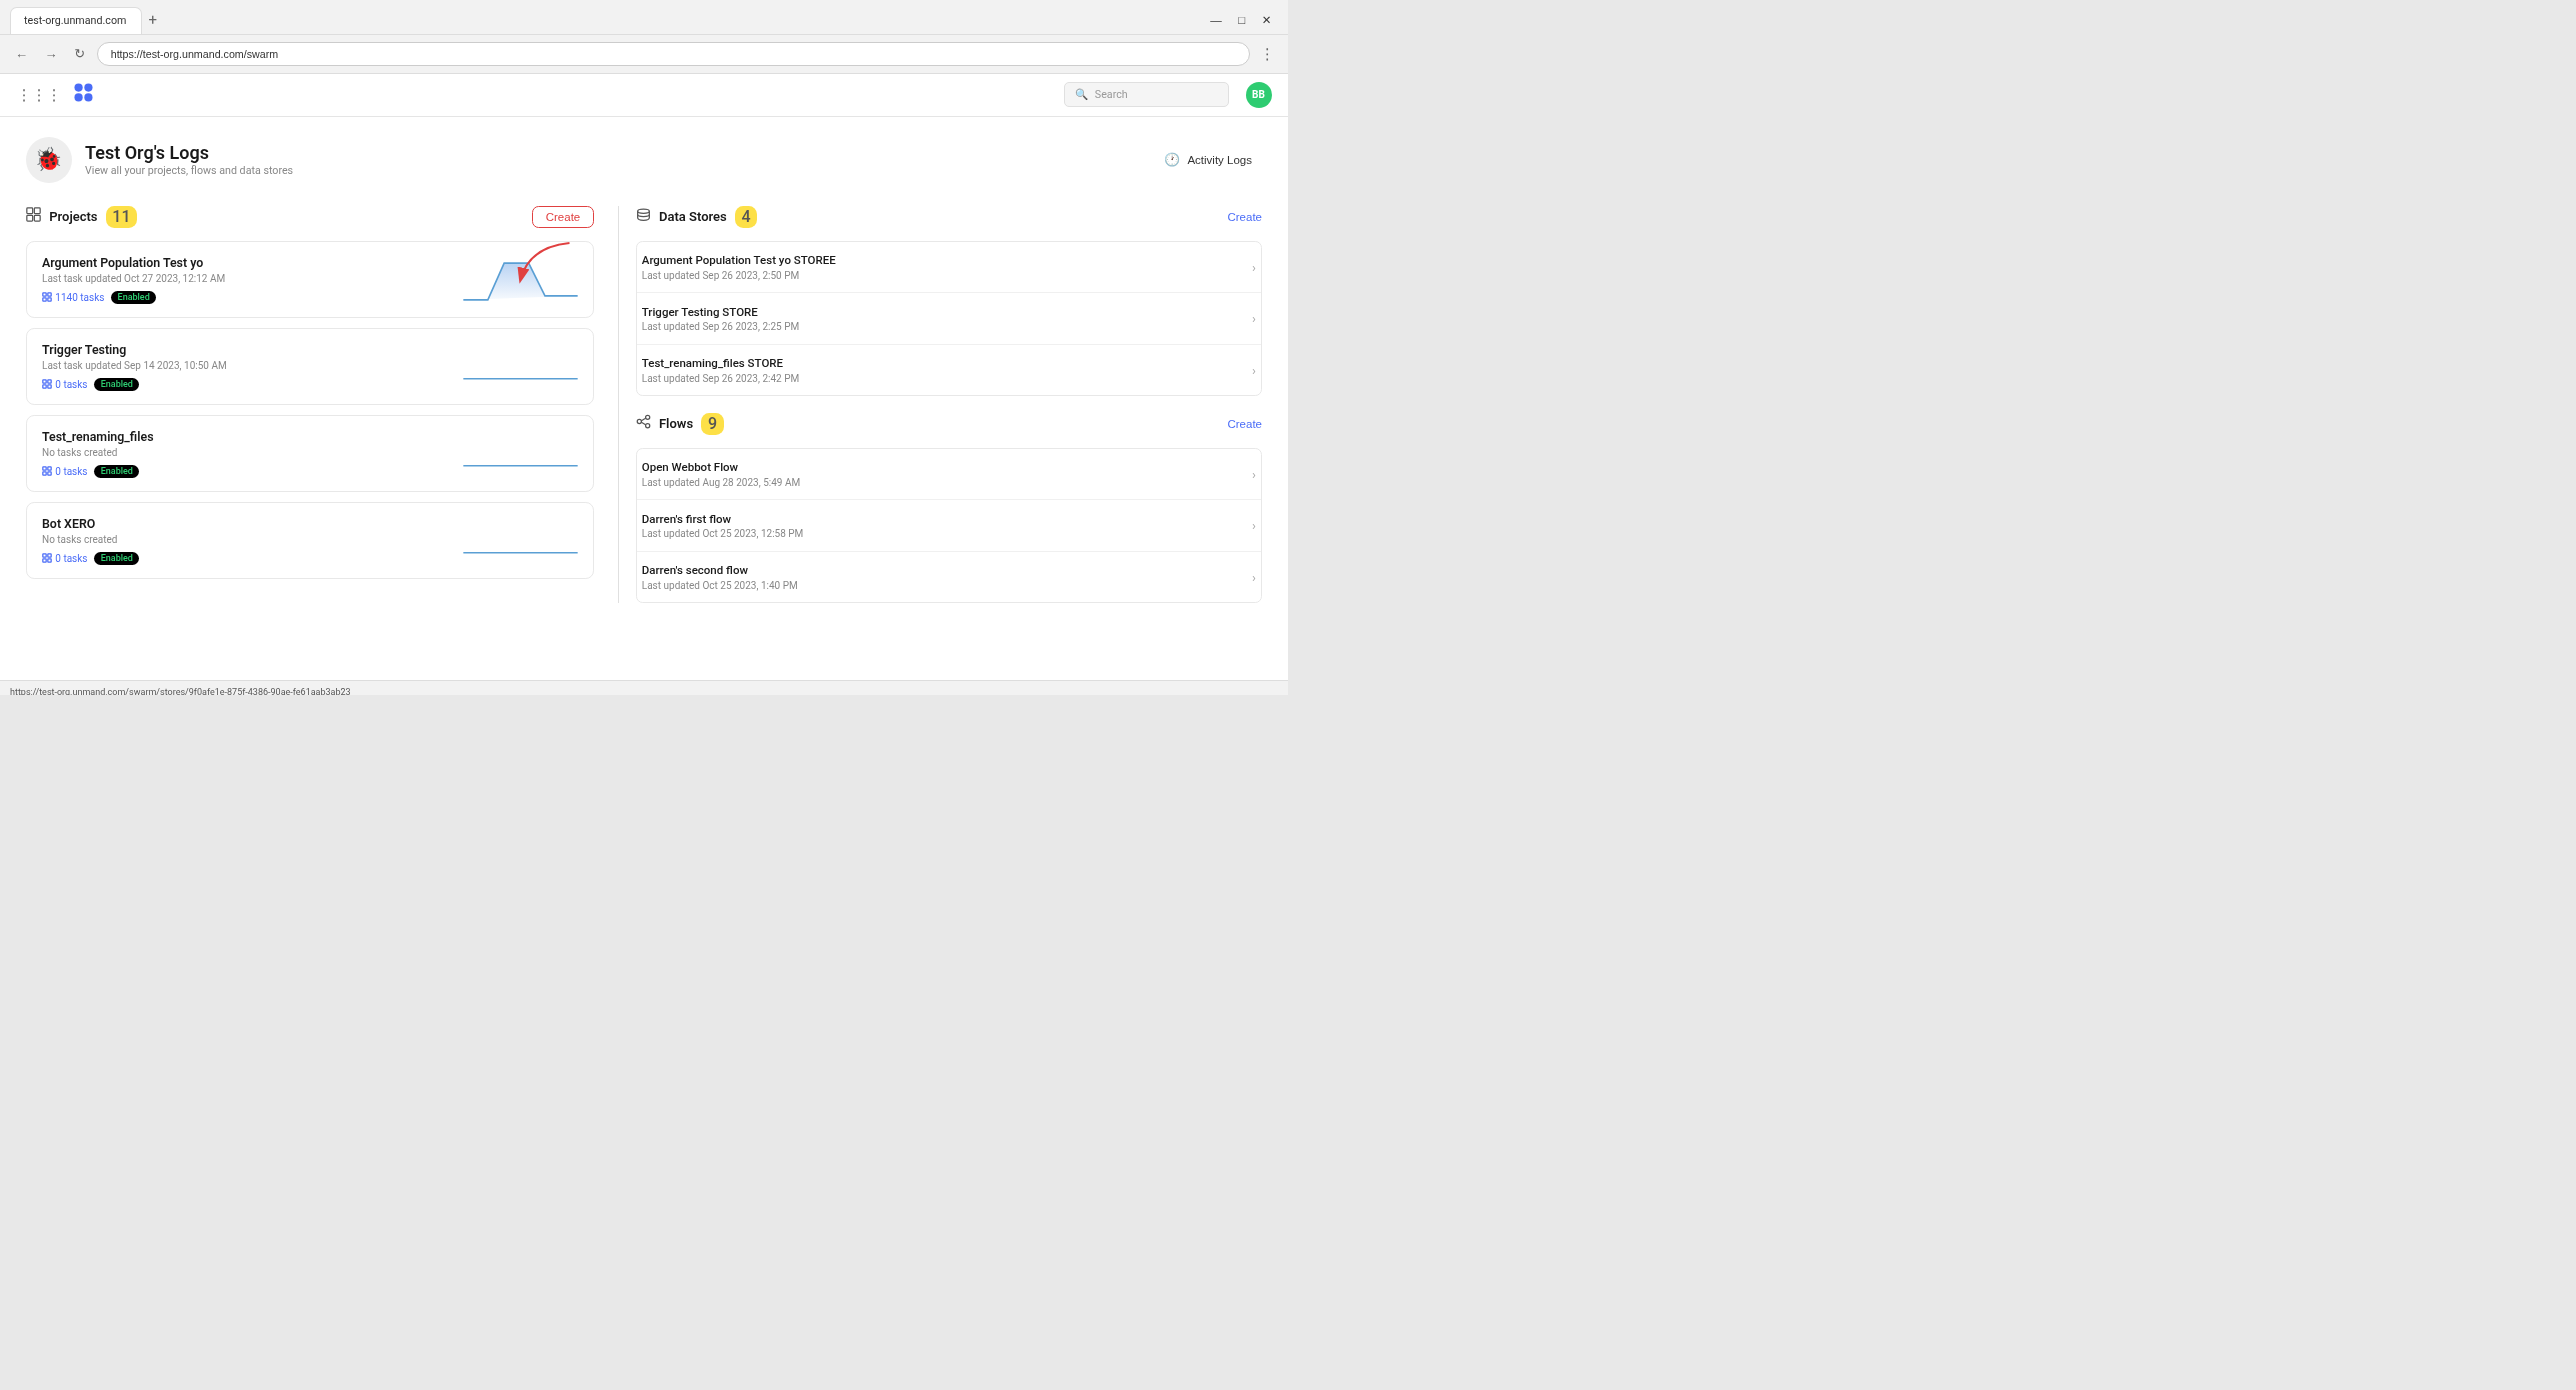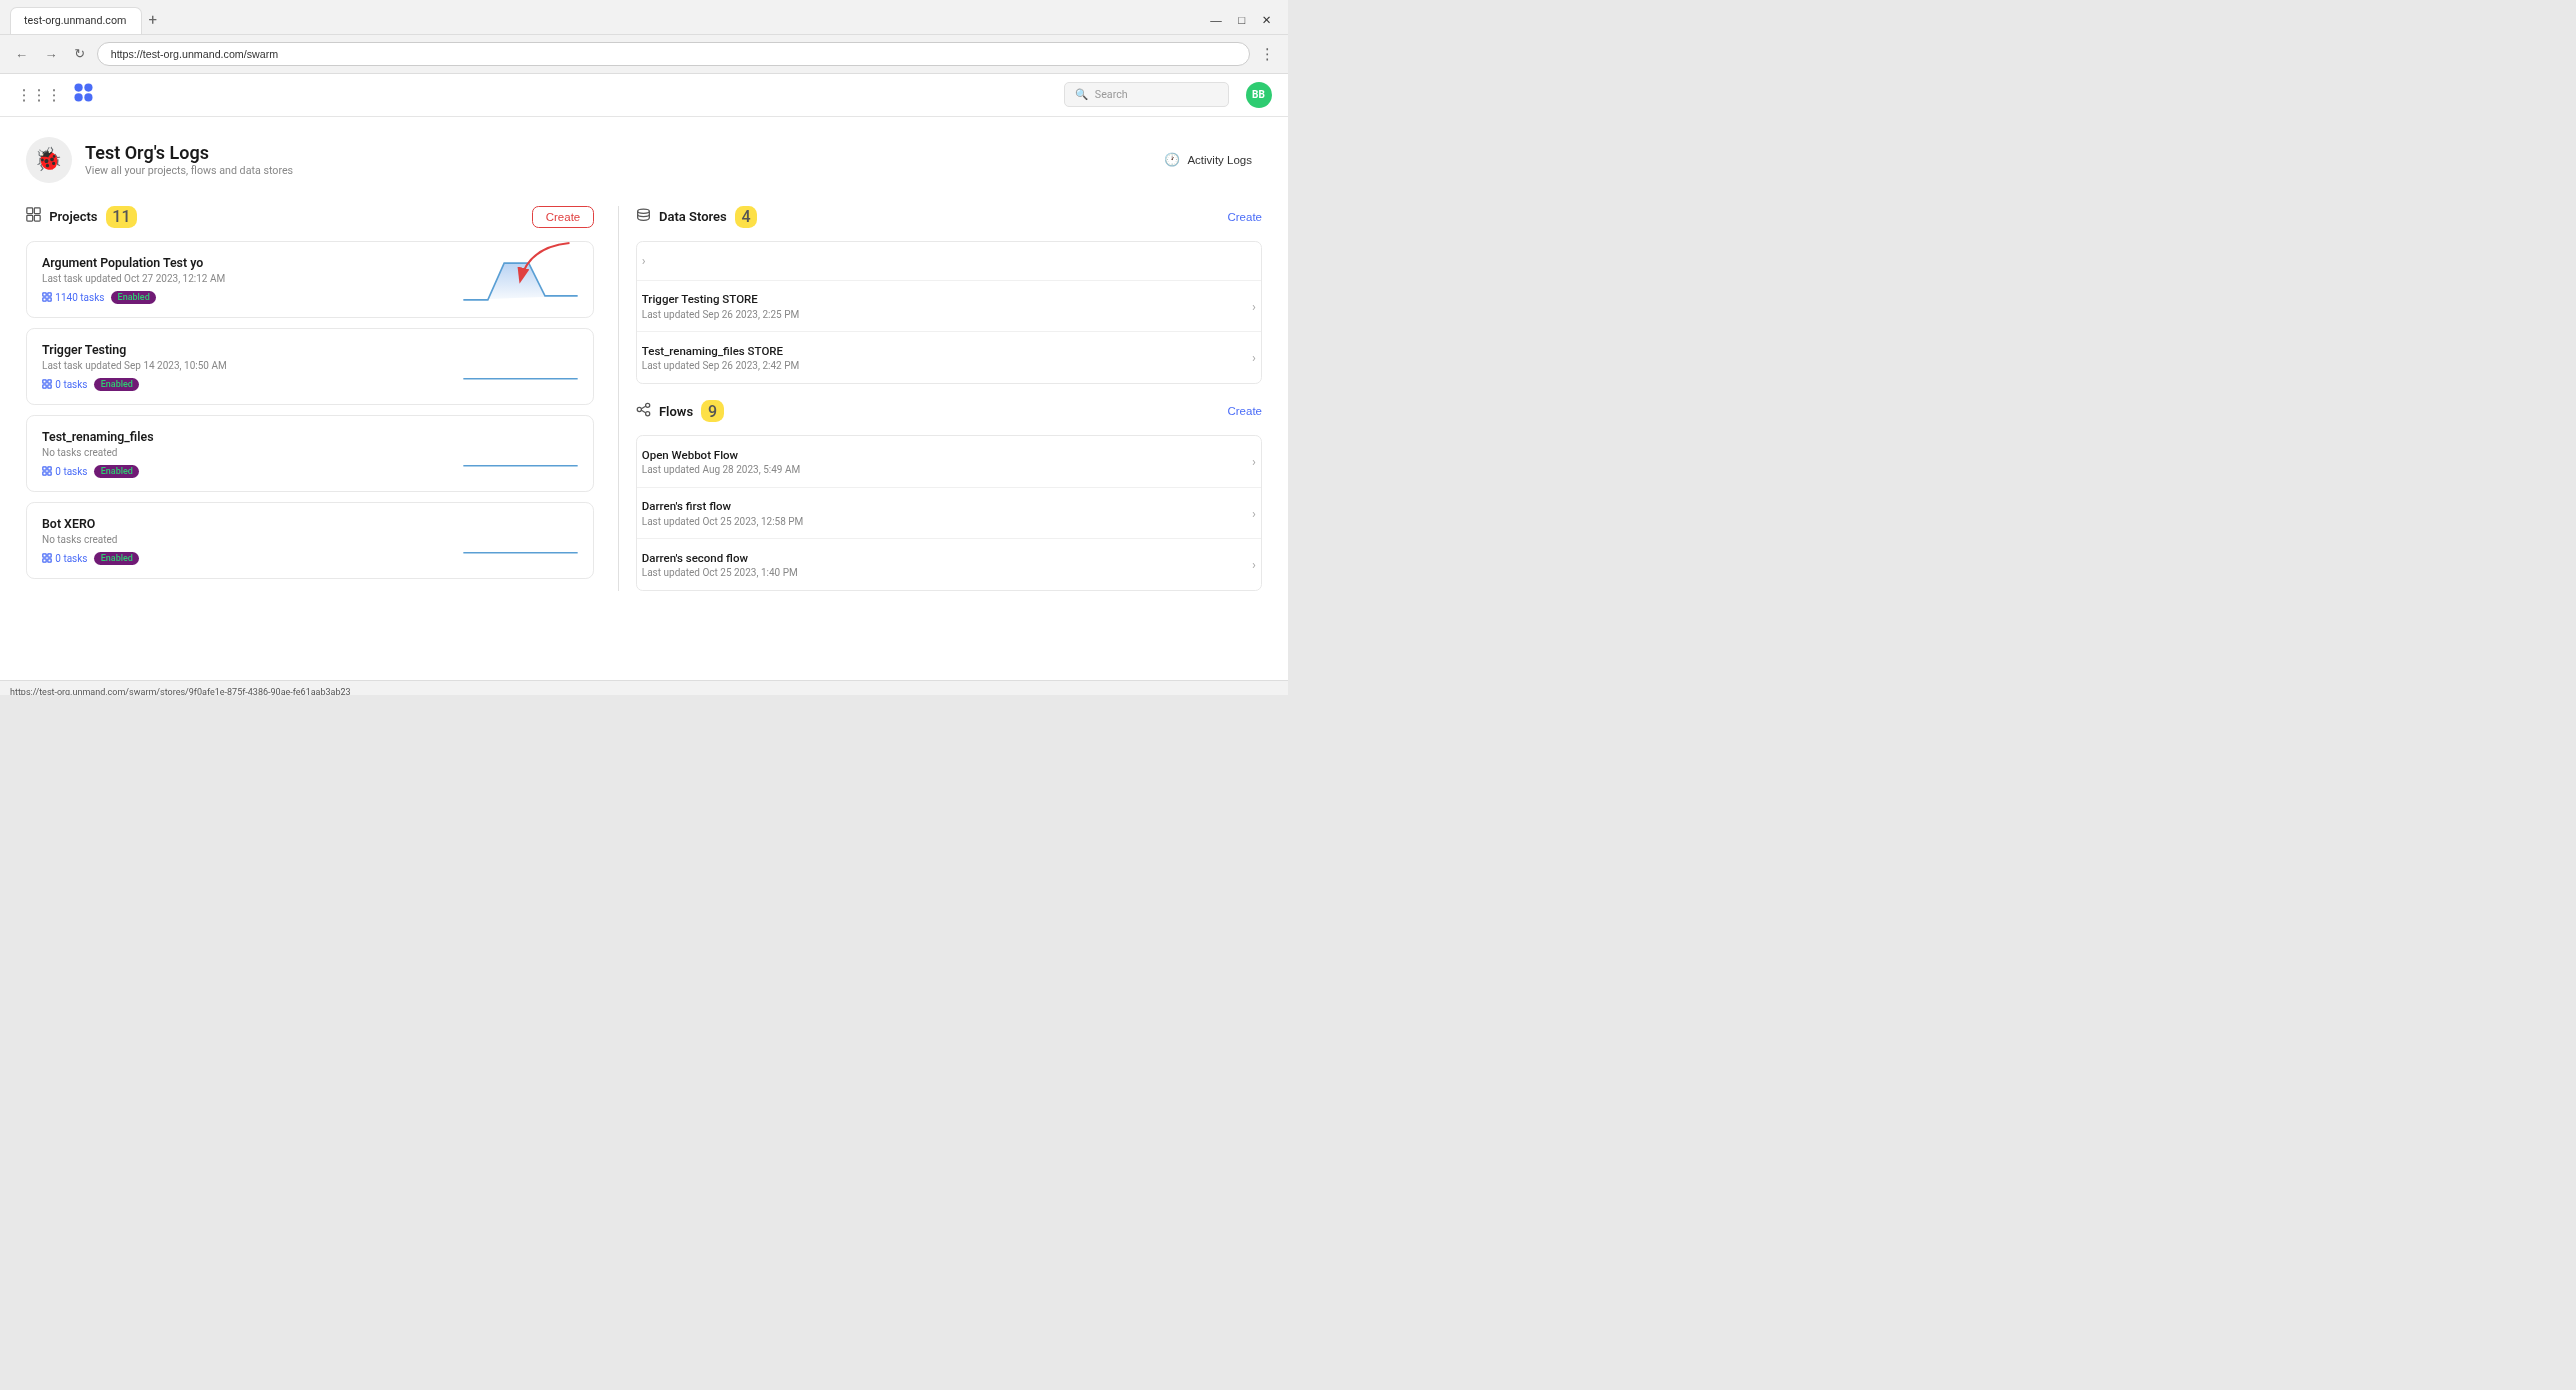--- a/index.html
+++ b/index.html
@@ -43,21 +43,21 @@
     .section-create-btn { margin-left: auto; color: #4a6cf7; font-size: 11.5px; cursor: pointer; background: none; border: none; font-weight: 500; }
     .create-btn-outlined { border: 1.2px solid #e04040; color: #e04040; background: none; border-radius: 6.6px; padding: 4.1px 13px; font-size: 11.5px; font-weight: 500; cursor: pointer; }
 
     
     .project-card { border: 0.8px solid #e8e8e8; border-radius: 8.2px; padding: 13px 15px; margin-bottom: 10px; background: white; display: flex; align-items: flex-start; gap: 18px; }
     .project-info { flex: 1; }
     .project-name { font-size: 12.4px; font-weight: 600; color: #1a1a1a; margin-bottom: 3.3px; }
     .project-meta { font-size: 10px; color: #888; margin-bottom: 6.6px; }
     .project-tags { display: flex; align-items: center; gap: 6.6px; }
     .tag-tasks { font-size: 10px; color: #4a6cf7; display: flex; align-items: center; gap: 3.3px; }
-    .tag-enabled { font-size: 9px; color: #2ecc71; background: #701a75; padding: 1.6px 6.6px; border-radius: 8.2px; font-weight: 500; }
+    .tag-enabled { font-size: 9px; color: #2ecc71; background: #000000; padding: 1.6px 6.6px; border-radius: 8.2px; font-weight: 500; }
 
     
     .list-item { border-bottom: 0.8px solid #f0f0f0; padding: 11.5px 5px; display: flex; align-items: center; cursor: pointer; }
     .list-item-info { flex: 1; }
     .list-item-name { font-size: 11.5px; font-weight: 500; color: #1a1a1a; margin-bottom: 2.5px; }
     .list-item-meta { font-size: 10px; color: #888; }
     .list-item-arrow { color: #aaa; font-size: 13px; }
 
     
     ::-webkit-scrollbar { width: 5px; }
@@ -261,20 +261,24 @@
             <path d="M 2 9 Q 2 11.5 9 11.5 Q 16 11.5 16 9"></path>
           </svg>
         </span>
         <span class="section-title">Data Stores</span>
         <span class="section-count">4</span>
         <button class="section-create-btn">Create</button>
       </div>
 
       <div style="border: 0.8px solid #e8e8e8; border-radius: 6.6px; overflow: hidden; margin-bottom: 16.5px;">
         <div class="list-item">
+          <div class="list-item-info">
+            <div class="list-item-name">Argument Population Test yo STOREE</div>
+            <div class="list-item-meta">Last updated Sep 26 2023, 2:50 PM</div>
+          </div>
           <span class="list-item-arrow">›</span>
         </div>
         <div class="list-item">
           <div class="list-item-info">
             <div class="list-item-name">Trigger Testing STORE</div>
             <div class="list-item-meta">Last updated Sep 26 2023, 2:25 PM</div>
           </div>
           <span class="list-item-arrow">›</span>
         </div>
         <div class="list-item" style="border-bottom:none;">

